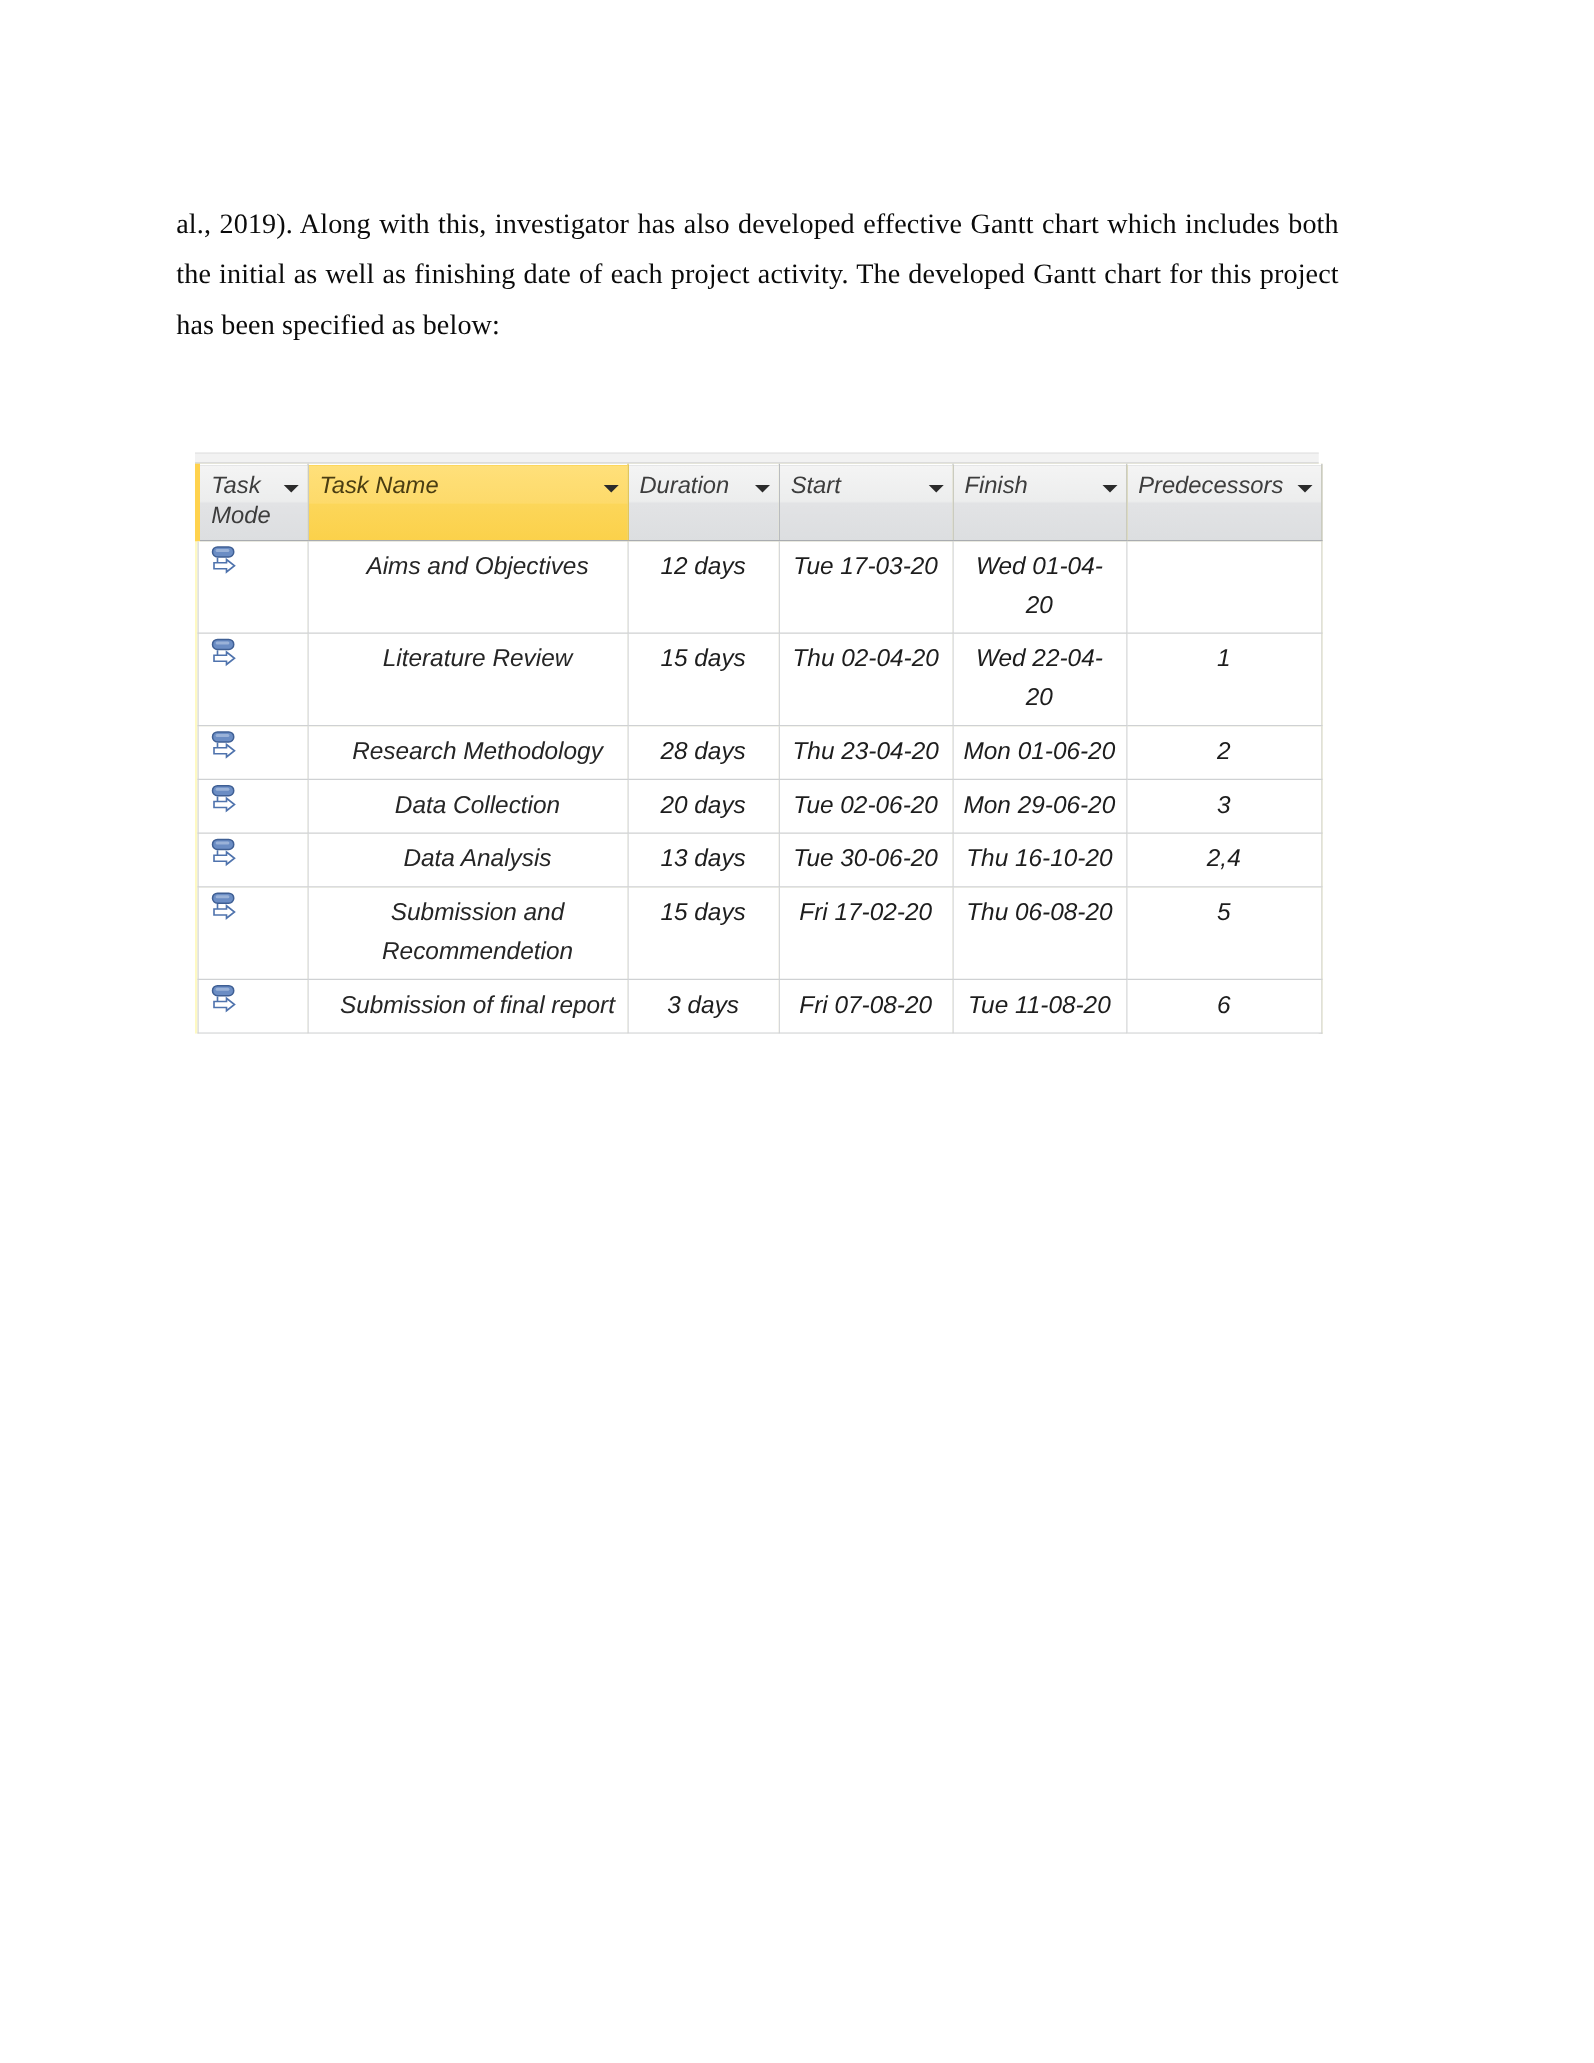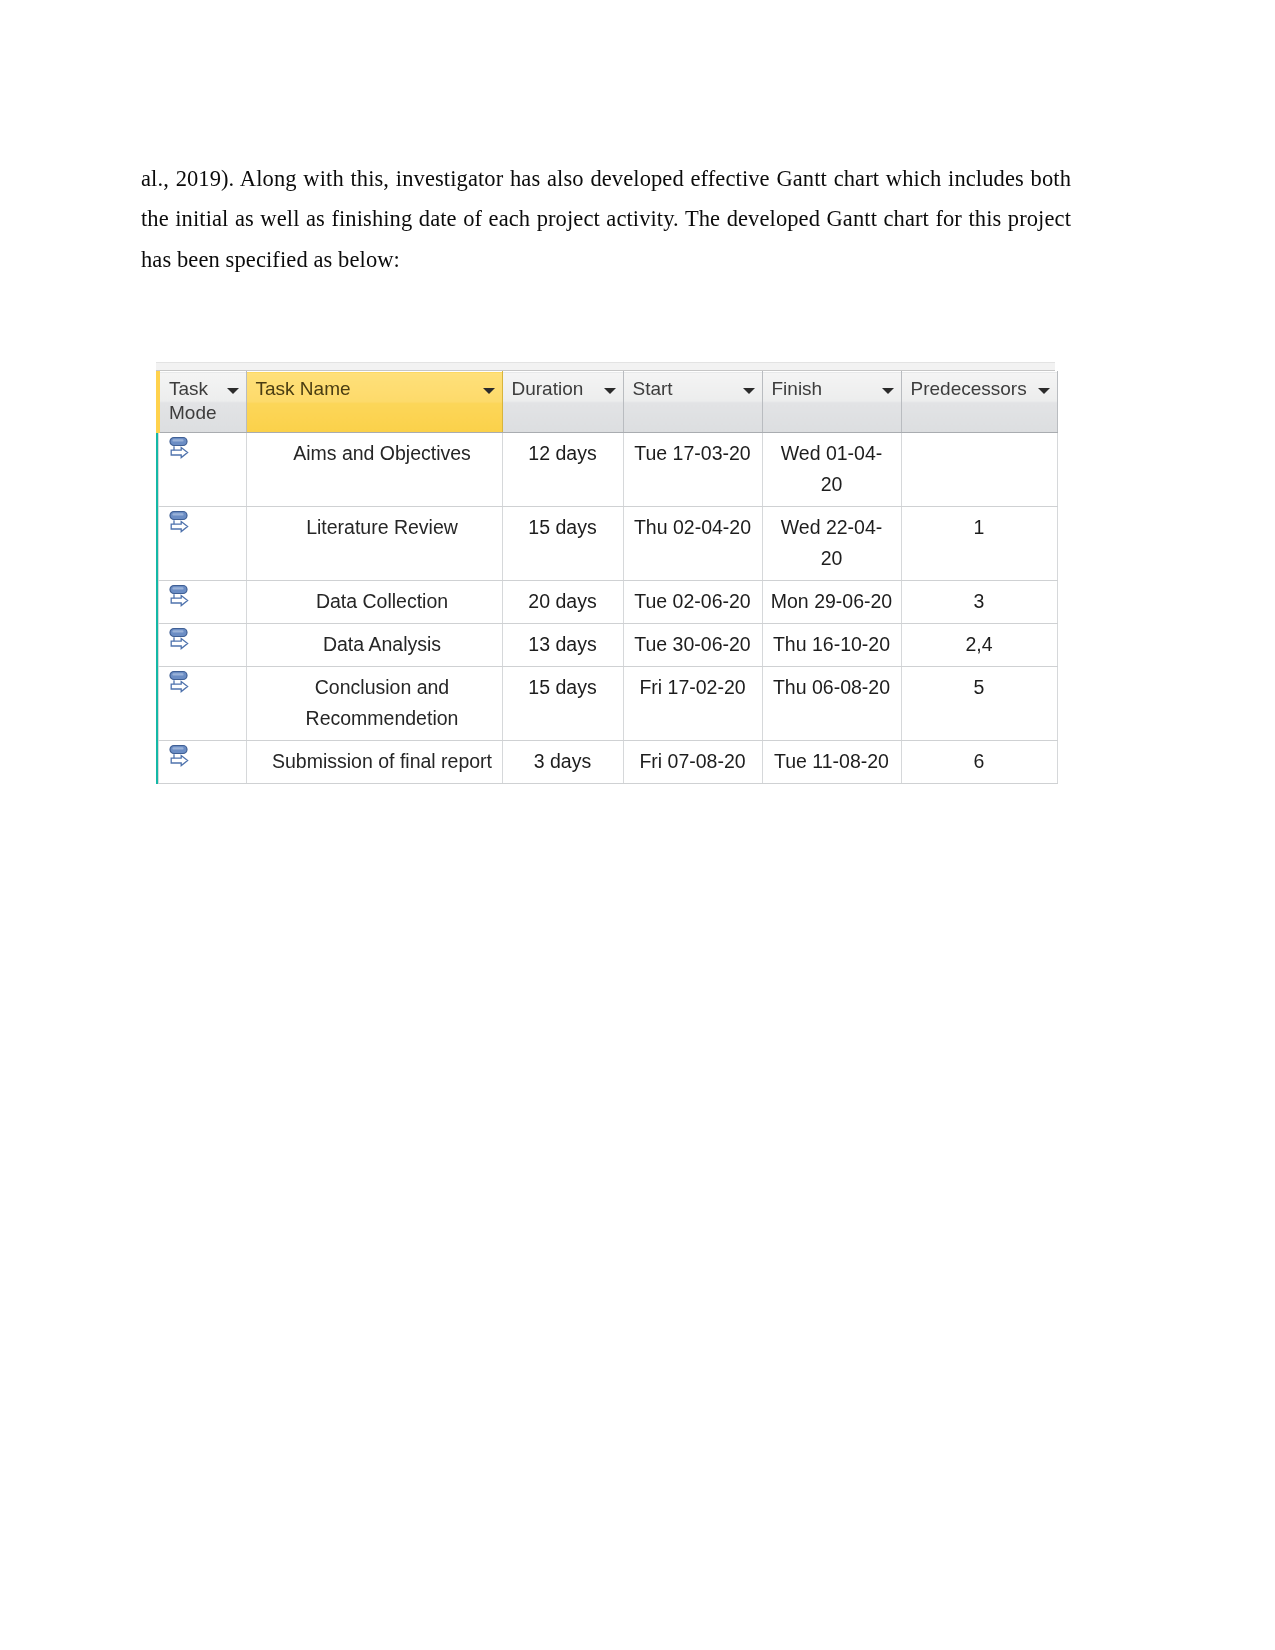--- a/index.html
+++ b/index.html
@@ -53,21 +53,22 @@
     background: #f2f2f2;
     border-top: 1px solid #e3e3e3;
     border-bottom: 1px solid #c6c6c6;
     box-sizing: border-box;
   }
 
   table.grid {
     border-collapse: collapse;
     table-layout: fixed;
     width: 899px;
-    background: #14b8a6;
+    background: #fef9c3;
+    font-style: italic;
   }
 
   table.grid col.c-mode   { width: 88px; }
   table.grid col.c-name   { width: 256px; }
   table.grid col.c-dur    { width: 121px; }
   table.grid col.c-start  { width: 139px; }
   table.grid col.c-finish { width: 139px; }
   table.grid col.c-pred   { width: 156px; }
 
   thead th {
@@ -238,20 +239,34 @@
             <td class="td-pred">1</td>
           </tr>
           <tr>
             <td class="td-mode"><span><svg class="task-mode-icon" viewBox="0 0 24 27" xmlns="http://www.w3.org/2000/svg">
                   <rect x="2" y="1.5" width="17" height="8" rx="4" ry="4" fill="#6b8dc4" stroke="#3f5f94" stroke-width="1.2"></rect>
                   <rect x="4.5" y="3.2" width="11" height="2.4" rx="1.2" ry="1.2" fill="#9ab2d8"></rect>
                   <path d="M3 13.5 L7 13.5 L7 11 L7 11 Z" fill="none"></path>
                   <path d="M3.2 14.2 L13.2 14.2 L13.2 11.6 L19.6 16.6 L13.2 21.6 L13.2 19.0 L3.2 19.0 Z" fill="#ffffff" stroke="#4f73ad" stroke-width="1.3" stroke-linejoin="miter"></path>
                   <path d="M6 10.2 L6 14.2" stroke="#4f73ad" stroke-width="1.3"></path>
                 </svg></span></td>
+            <td class="td-name">Research Methodology</td>
+            <td class="td-dur">28 days</td>
+            <td class="td-start">Thu 23-04-20</td>
+            <td class="td-fin">Mon 01-06-20</td>
+            <td class="td-pred">2</td>
+          </tr>
+          <tr>
+            <td class="td-mode"><span><svg class="task-mode-icon" viewBox="0 0 24 27" xmlns="http://www.w3.org/2000/svg">
+                  <rect x="2" y="1.5" width="17" height="8" rx="4" ry="4" fill="#6b8dc4" stroke="#3f5f94" stroke-width="1.2"></rect>
+                  <rect x="4.5" y="3.2" width="11" height="2.4" rx="1.2" ry="1.2" fill="#9ab2d8"></rect>
+                  <path d="M3 13.5 L7 13.5 L7 11 L7 11 Z" fill="none"></path>
+                  <path d="M3.2 14.2 L13.2 14.2 L13.2 11.6 L19.6 16.6 L13.2 21.6 L13.2 19.0 L3.2 19.0 Z" fill="#ffffff" stroke="#4f73ad" stroke-width="1.3" stroke-linejoin="miter"></path>
+                  <path d="M6 10.2 L6 14.2" stroke="#4f73ad" stroke-width="1.3"></path>
+                </svg></span></td>
             <td class="td-name">Data Collection</td>
             <td class="td-dur">20 days</td>
             <td class="td-start">Tue 02-06-20</td>
             <td class="td-fin">Mon 29-06-20</td>
             <td class="td-pred">3</td>
           </tr>
           <tr>
             <td class="td-mode"><span><svg class="task-mode-icon" viewBox="0 0 24 27" xmlns="http://www.w3.org/2000/svg">
                   <rect x="2" y="1.5" width="17" height="8" rx="4" ry="4" fill="#6b8dc4" stroke="#3f5f94" stroke-width="1.2"></rect>
                   <rect x="4.5" y="3.2" width="11" height="2.4" rx="1.2" ry="1.2" fill="#9ab2d8"></rect>
@@ -266,21 +281,21 @@
             <td class="td-pred">2,4</td>
           </tr>
           <tr>
             <td class="td-mode"><span><svg class="task-mode-icon" viewBox="0 0 24 27" xmlns="http://www.w3.org/2000/svg">
                   <rect x="2" y="1.5" width="17" height="8" rx="4" ry="4" fill="#6b8dc4" stroke="#3f5f94" stroke-width="1.2"></rect>
                   <rect x="4.5" y="3.2" width="11" height="2.4" rx="1.2" ry="1.2" fill="#9ab2d8"></rect>
                   <path d="M3 13.5 L7 13.5 L7 11 L7 11 Z" fill="none"></path>
                   <path d="M3.2 14.2 L13.2 14.2 L13.2 11.6 L19.6 16.6 L13.2 21.6 L13.2 19.0 L3.2 19.0 Z" fill="#ffffff" stroke="#4f73ad" stroke-width="1.3" stroke-linejoin="miter"></path>
                   <path d="M6 10.2 L6 14.2" stroke="#4f73ad" stroke-width="1.3"></path>
                 </svg></span></td>
-            <td class="td-name">Conclusion and Recommendetion</td>
+            <td class="td-name">Submission and Recommendetion</td>
             <td class="td-dur">15 days</td>
             <td class="td-start">Fri 17-02-20</td>
             <td class="td-fin">Thu 06-08-20</td>
             <td class="td-pred">5</td>
           </tr>
           <tr>
             <td class="td-mode"><span><svg class="task-mode-icon" viewBox="0 0 24 27" xmlns="http://www.w3.org/2000/svg">
                   <rect x="2" y="1.5" width="17" height="8" rx="4" ry="4" fill="#6b8dc4" stroke="#3f5f94" stroke-width="1.2"></rect>
                   <rect x="4.5" y="3.2" width="11" height="2.4" rx="1.2" ry="1.2" fill="#9ab2d8"></rect>
                   <path d="M3 13.5 L7 13.5 L7 11 L7 11 Z" fill="none"></path>

